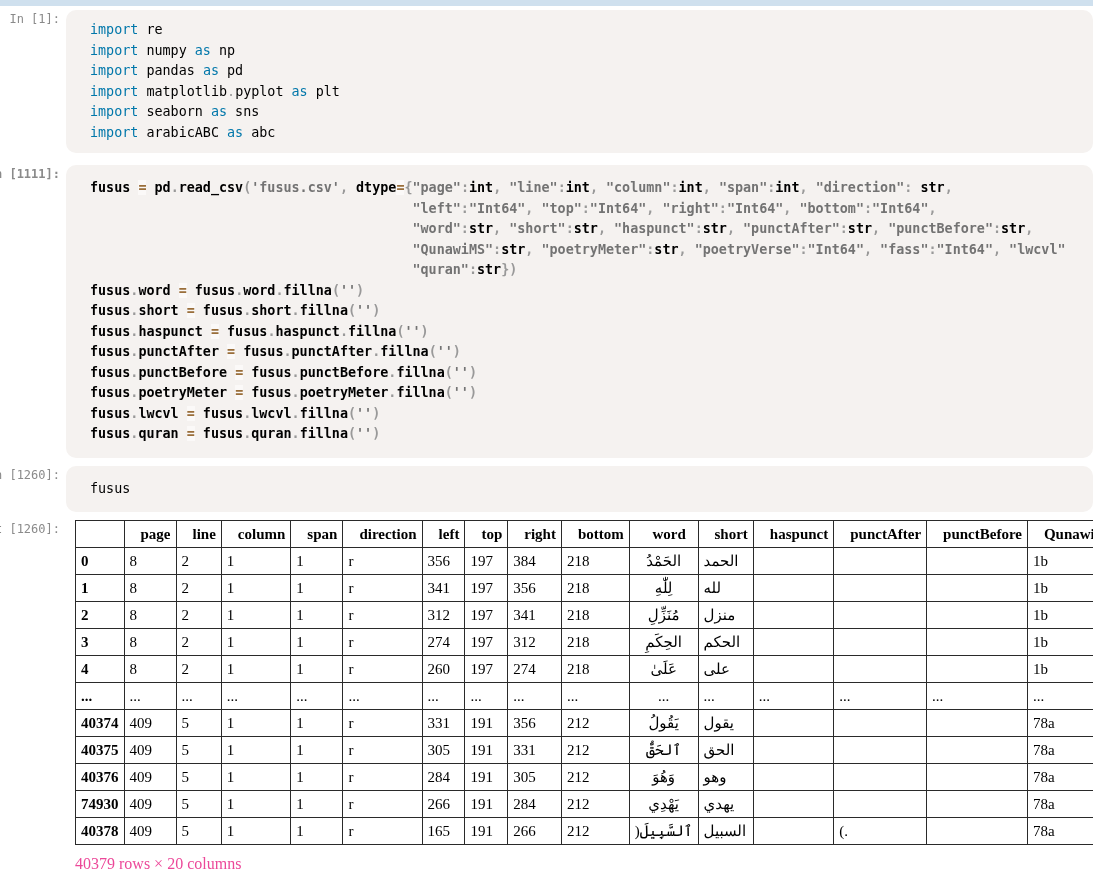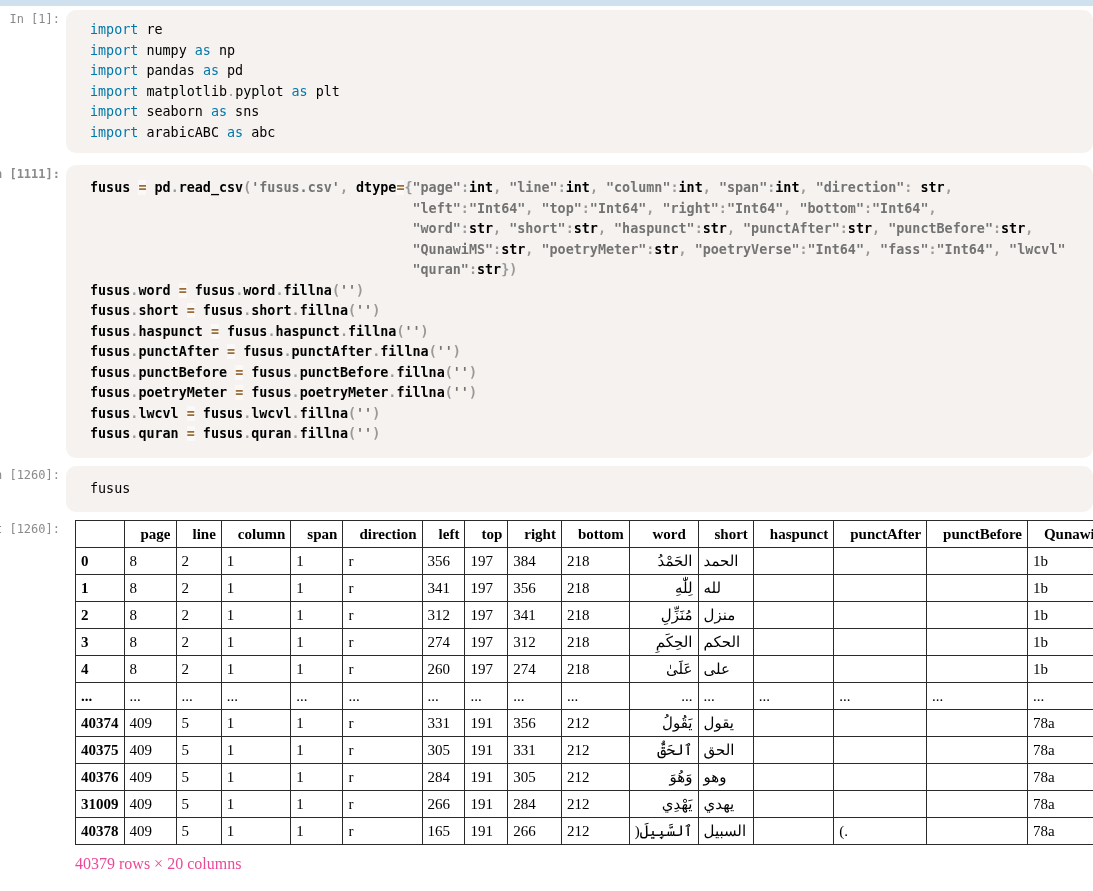--- a/index.html
+++ b/index.html
@@ -62,21 +62,21 @@
   table.dataframe th, table.dataframe td {
     border: 1px solid #2a2a2a;
     padding: 3px 5px;
     line-height: 20px;
     white-space: nowrap;
     vertical-align: top;
   }
   table.dataframe thead th { font-weight: bold; text-align: center; padding-left: 16px; }
   table.dataframe tbody th { font-weight: bold; text-align: left; }
   table.dataframe td { text-align: left; }
-  table.dataframe td.col-word { text-align: right; }
+  table.dataframe td.col-word { text-align: center; }
 
   #df-footer {
     margin: 10px 0 0 75px;
     font-family: "Liberation Serif", serif;
     font-size: 16px;
     color: #ec4899;
   }
 </style>
 </head>
 <body>
@@ -344,21 +344,21 @@
               <td class="col-word">وَهُوَ</td>
               <td>وهو</td>
               <td></td>
               <td></td>
               <td></td>
               <td>78a</td>
               <td></td>
               <td>&lt;NA&gt;</td>
             </tr>
             <tr>
-              <th>31009</th>
+              <th>74930</th>
               <td>409</td>
               <td>5</td>
               <td>1</td>
               <td>1</td>
               <td>r</td>
               <td>266</td>
               <td>191</td>
               <td>284</td>
               <td>212</td>
               <td class="col-word">يَهْدِي</td>

